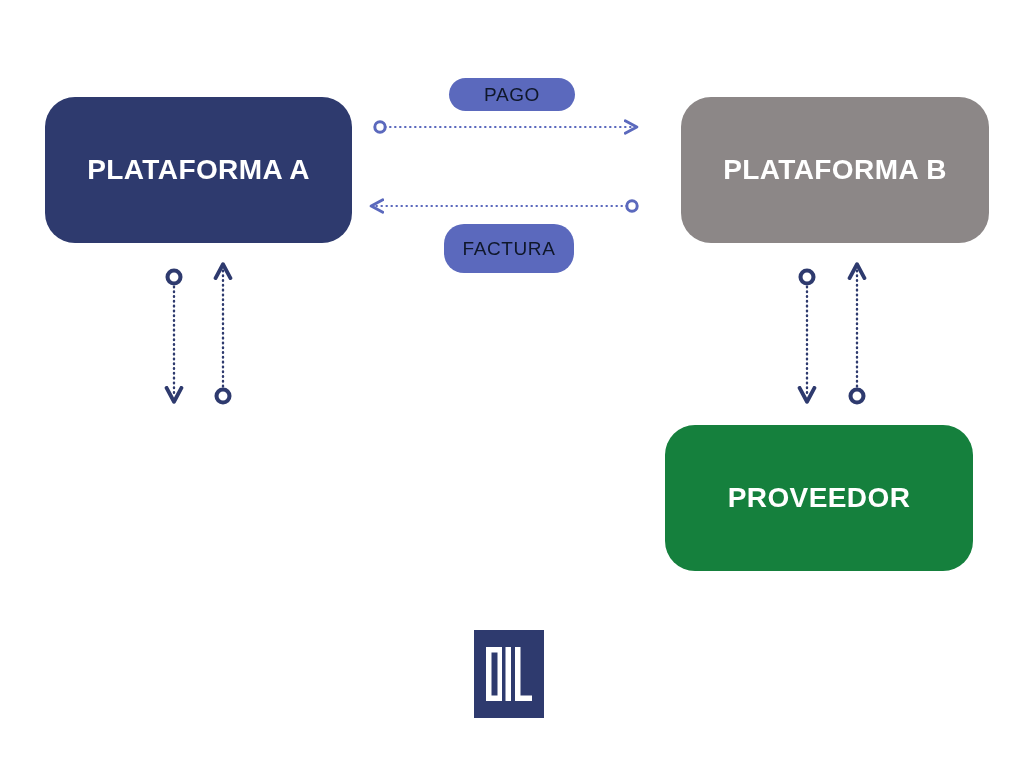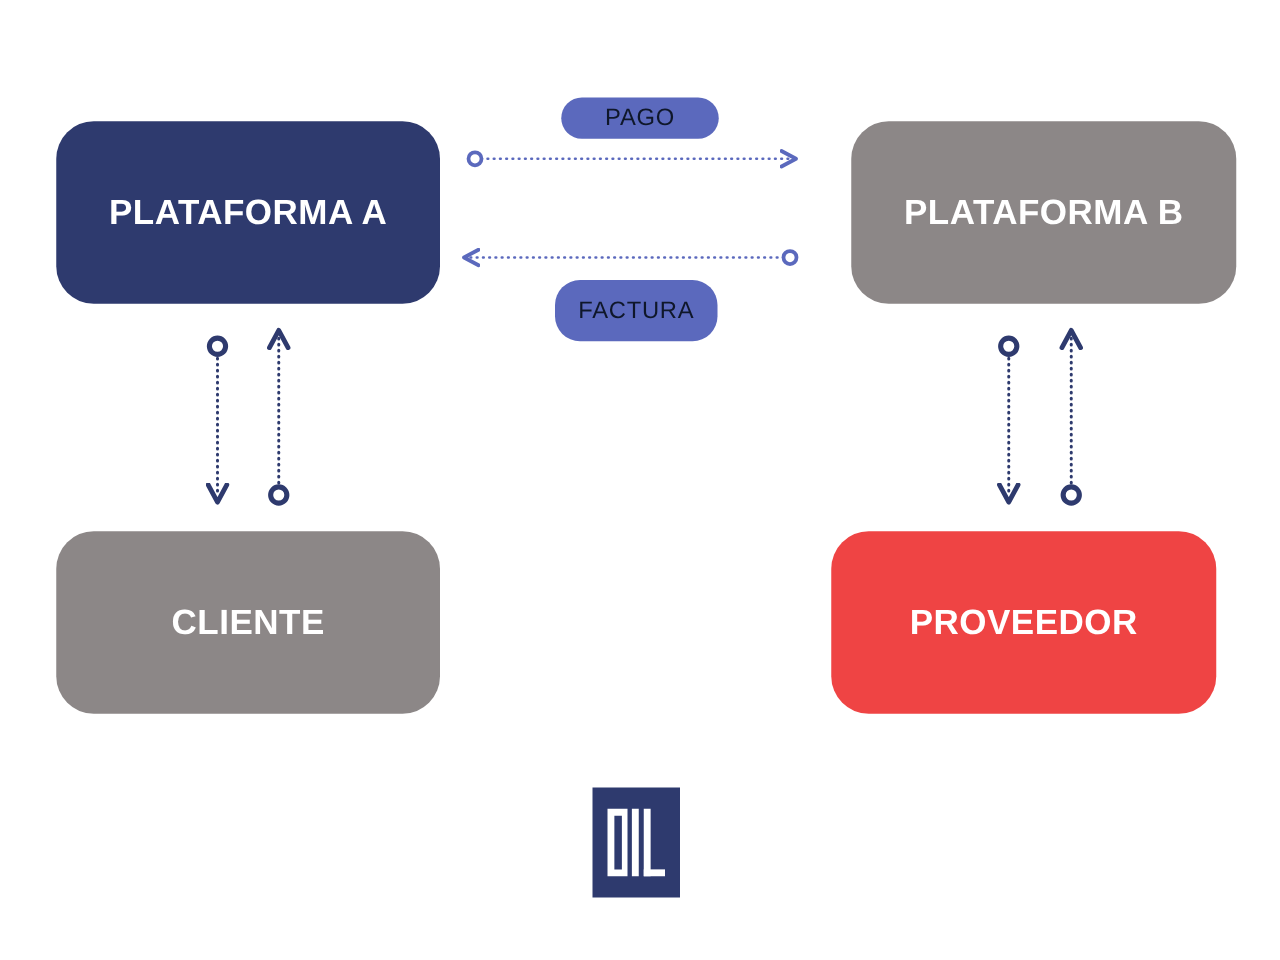--- a/index.html
+++ b/index.html
@@ -34,21 +34,21 @@
     font-size: 28px;
     letter-spacing: 0.4px;
     text-align: center;
     line-height: 1.1;
     white-space: nowrap;
   }
 
   #node-plataforma-a { left: 45px;  top: 97px;  width: 307px; height: 146px; background: #2e3a6e; }
   #node-plataforma-b { left: 665px; top: 97px;  width: 308px; height: 146px; background: #8c8787; margin-left: 16px; }
   #node-cliente      { left: 45px;  top: 425px; width: 307px; height: 146px; background: #8c8787; }
-  #node-proveedor    { left: 665px; top: 425px; width: 308px; height: 146px; background: #ef4444; }
+  #node-proveedor    { left: 665px; top: 425px; width: 308px; height: 146px; background: #15803d; }
 
   
   #connectors {
     position: absolute;
     left: 0;
     top: 0;
     width: 1024px;
     height: 768px;
     pointer-events: none;
   }
@@ -124,23 +124,20 @@
   </svg>
 
   <div class="node" id="node-plataforma-a">
     <span class="node-label">PLATAFORMA A</span>
   </div>
 
   <div class="node" id="node-plataforma-b">
     <span class="node-label">PLATAFORMA B</span>
   </div>
 
-  <div class="node" id="node-cliente">
-    <span class="node-label">CLIENTE</span>
-  </div>
 
   <div class="node" id="node-proveedor">
     <span class="node-label">PROVEEDOR</span>
   </div>
 
   <div class="pill" id="pill-pago">
     <span class="pill-label">PAGO</span>
   </div>
 
   <div class="pill" id="pill-factura">

